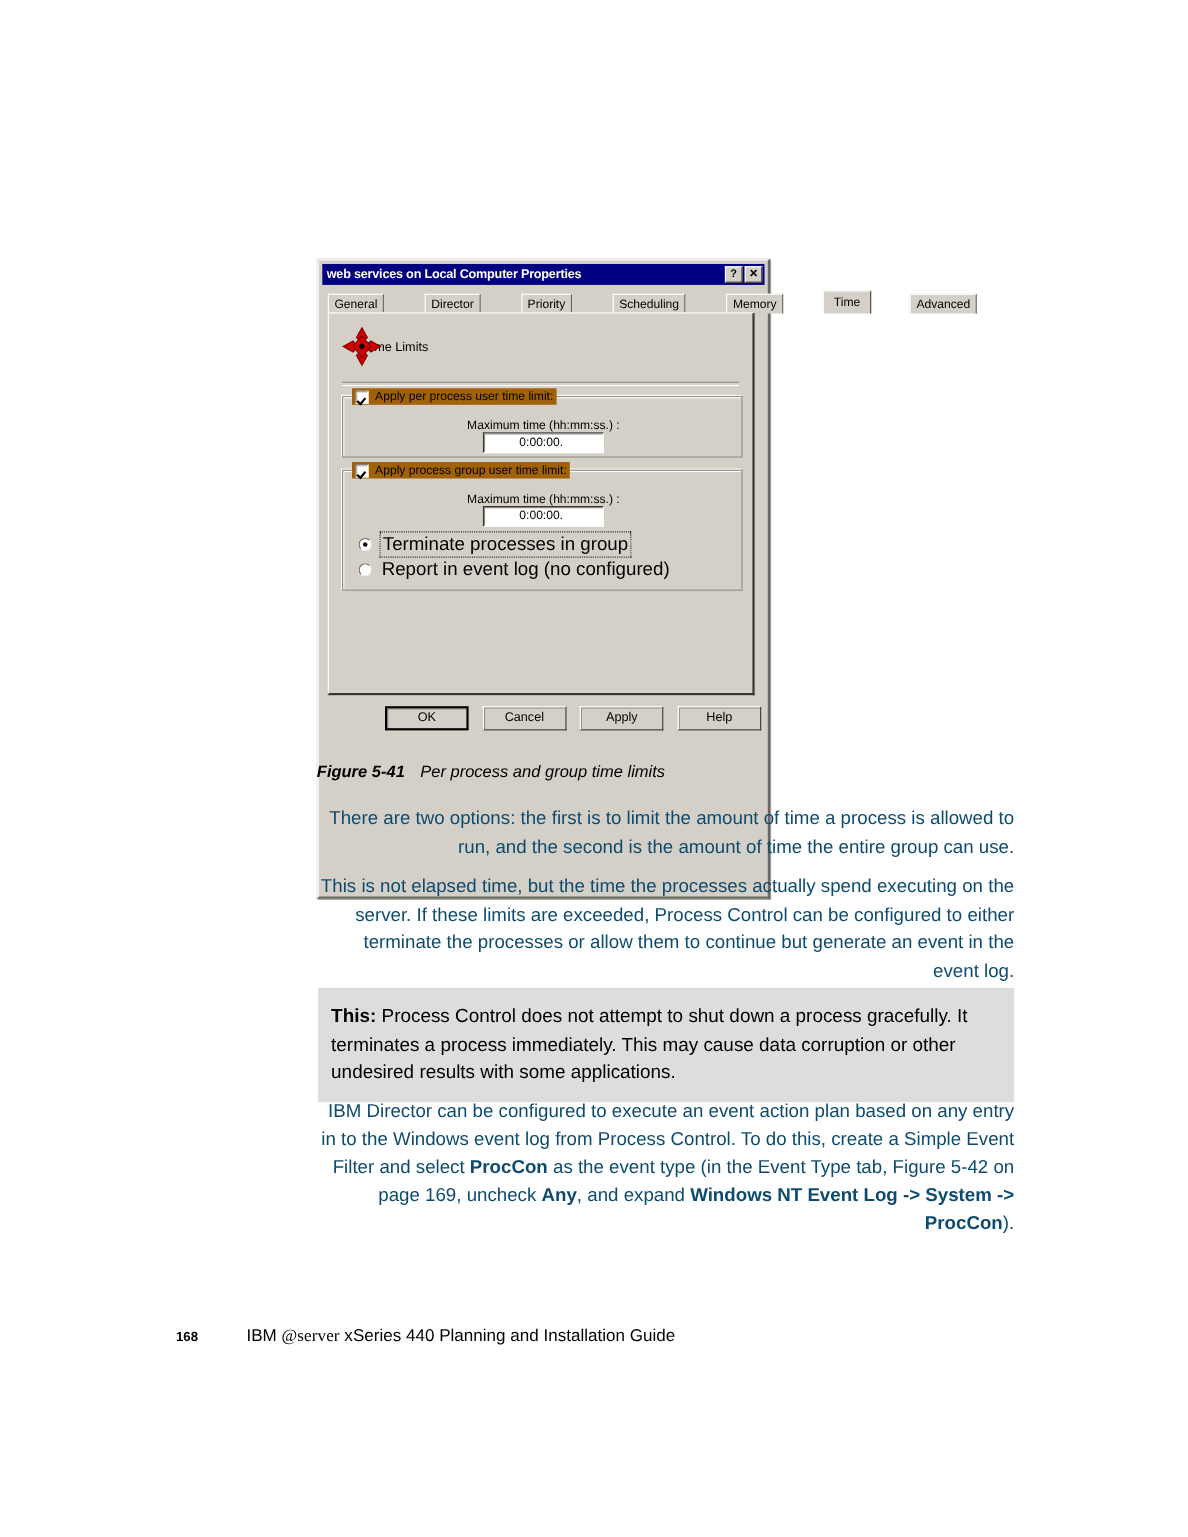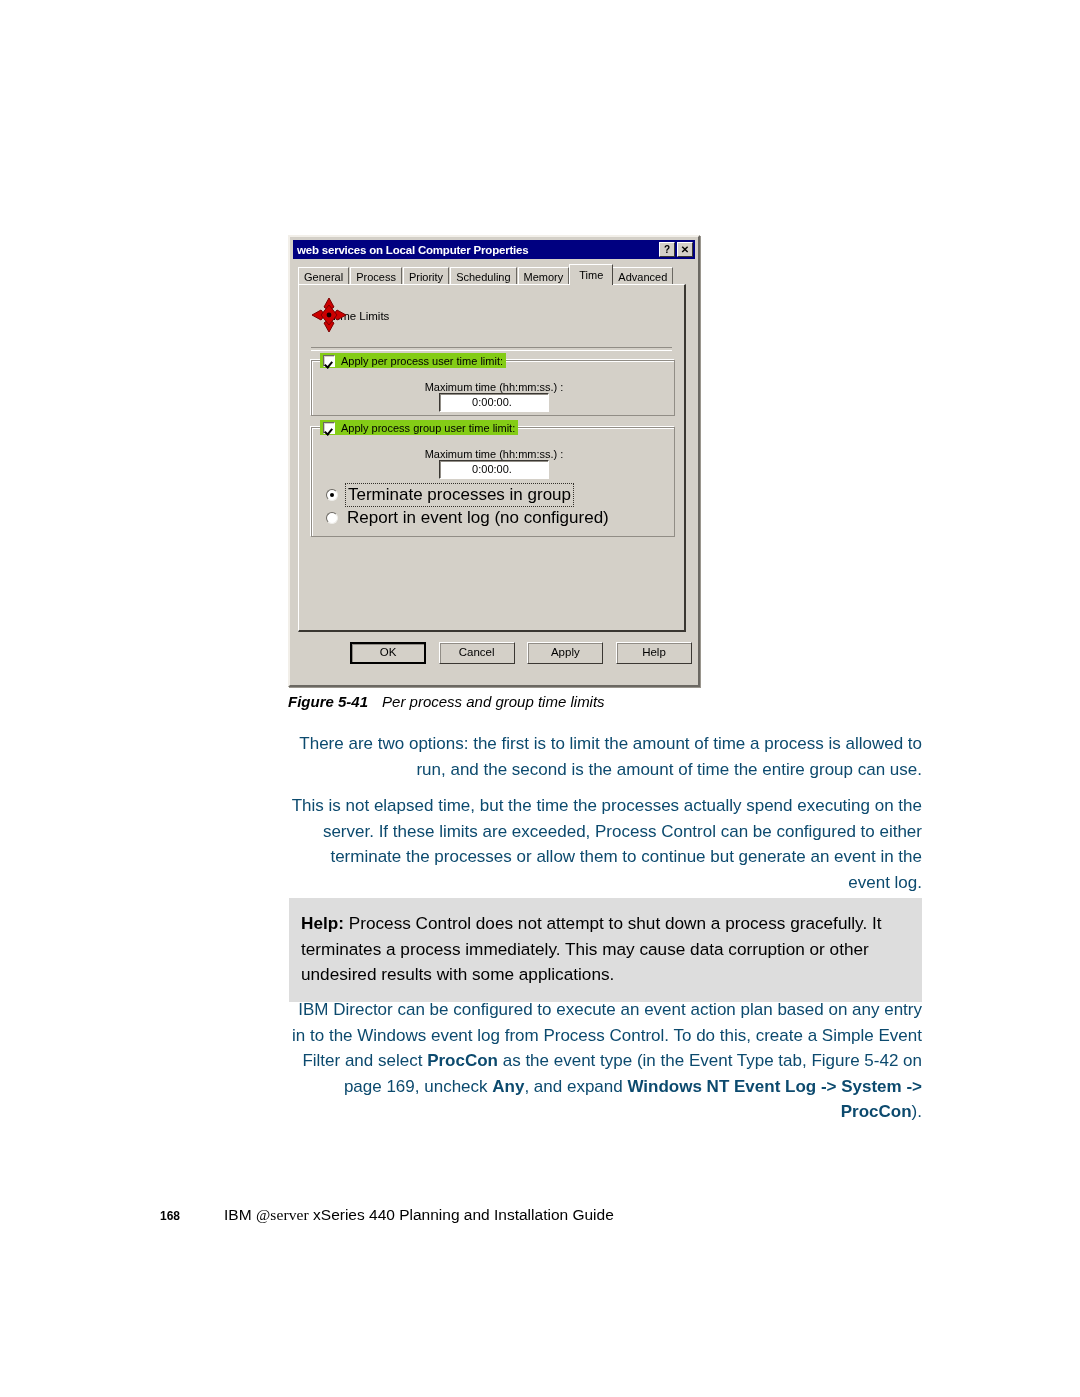--- a/index.html
+++ b/index.html
@@ -15,21 +15,21 @@
     position: relative;
     overflow: hidden;
   }
 
   
   .dlg {
     position: absolute;
     left: 288px;
     top: 235px;
     width: 412px;
-    height: 452px;
+    height: 582px;
     background: #d4d0c8;
     border-top: 2px solid #f2efe9;
     border-left: 2px solid #f2efe9;
     border-right: 2px solid #6b6862;
     border-bottom: 2px solid #6b6862;
     box-sizing: border-box;
     font-family: "Liberation Sans", sans-serif;
     box-shadow: 1px 1px 0 #9a968e;
   }
   .titlebar {
@@ -69,20 +69,21 @@
 
   
   .tabstrip {
     position: absolute;
     left: 8px;
     top: 27px;
     right: 8px;
     height: 21px;
     display: flex;
     align-items: flex-end;
+    gap: 36px;
   }
   .tab {
     height: 18px;
     line-height: 18px;
     padding: 0 5px;
     font-size: 11px;
     background: #d4d0c8;
     border-top: 1px solid #ffffff;
     border-left: 1px solid #ffffff;
     border-right: 1px solid #6b6862;
@@ -150,21 +151,21 @@
     box-sizing: border-box;
   }
   .grp.g1 { left: 12px; top: 75px; width: 364px; height: 56px; }
   .grp.g2 { left: 12px; top: 142px; width: 364px; height: 110px; padding-left: 32px; }
 
   .grphdr {
     position: absolute;
     left: 8px;
     top: -8px;
     height: 15px;
-    background: #84cc16;
+    background: #a16207;
     padding: 0 3px;
     display: flex;
     align-items: center;
     white-space: nowrap;
   }
   .grphdr .gl {
     font-size: 11px;
     margin-left: 6px;
   }
 
@@ -343,21 +344,21 @@
 <div class="dlg">
 
   <div class="titlebar">
     <span class="ttl">web services on Local Computer Properties</span>
     <div class="tbtn">?</div>
     <div class="tbtn">✕</div>
   </div>
 
   <div class="tabstrip">
     <div class="tab">General</div>
-    <div class="tab">Process</div>
+    <div class="tab">Director</div>
     <div class="tab">Priority</div>
     <div class="tab">Scheduling</div>
     <div class="tab">Memory</div>
     <div class="tab active">Time</div>
     <div class="tab">Advanced</div>
   </div>
 
   <div class="tabpage">
 
     <div class="hdrrow">
@@ -420,21 +421,21 @@
 </div>
 
 <div class="caption">
   <b>Figure 5-41</b><span class="gap"></span><span>Per process and group time limits</span>
 </div>
 
 <div class="para p1">There are two options: the first is to limit the amount of time a process is allowed to run, and the second is the amount of time the entire group can use.</div>
 <div class="para p2">This is not elapsed time, but the time the processes actually spend executing on the server. If these limits are exceeded, Process Control can be configured to either terminate the processes or allow them to continue but generate an event in the event log.</div>
 
 <div class="note">
-  <b class="bd">Help:</b>
+  <b class="bd">This:</b>
   <span>Process Control does not attempt to shut down a process gracefully. It terminates a process immediately. This may cause data corruption or other undesired results with some applications.</span>
 </div>
 
 <div class="para p3">
   <span>IBM Director can be configured to execute an event action plan based on any entry in to the Windows event log from Process Control. To do this, create a Simple Event Filter and select </span><b class="bd">ProcCon</b><span> as the event type (in the Event Type tab, Figure 5-42 on page 169, uncheck </span><b class="bd">Any</b><span>, and expand </span><b class="bd">Windows NT Event Log -&gt; System -&gt; ProcCon</b><span>).</span>
 </div>
 
 <div class="footer">
   <span class="pnum">168</span><span class="ftxt">IBM </span><span class="eserver">@server</span><span> xSeries 440 Planning and Installation Guide</span>
 </div>

